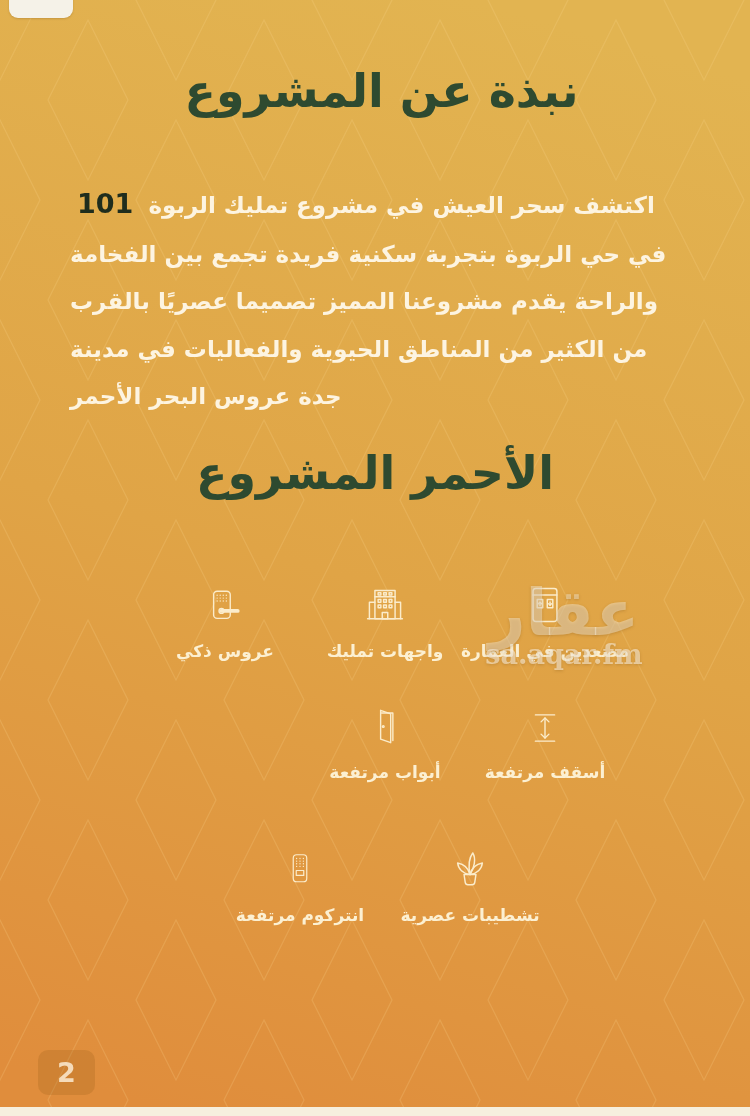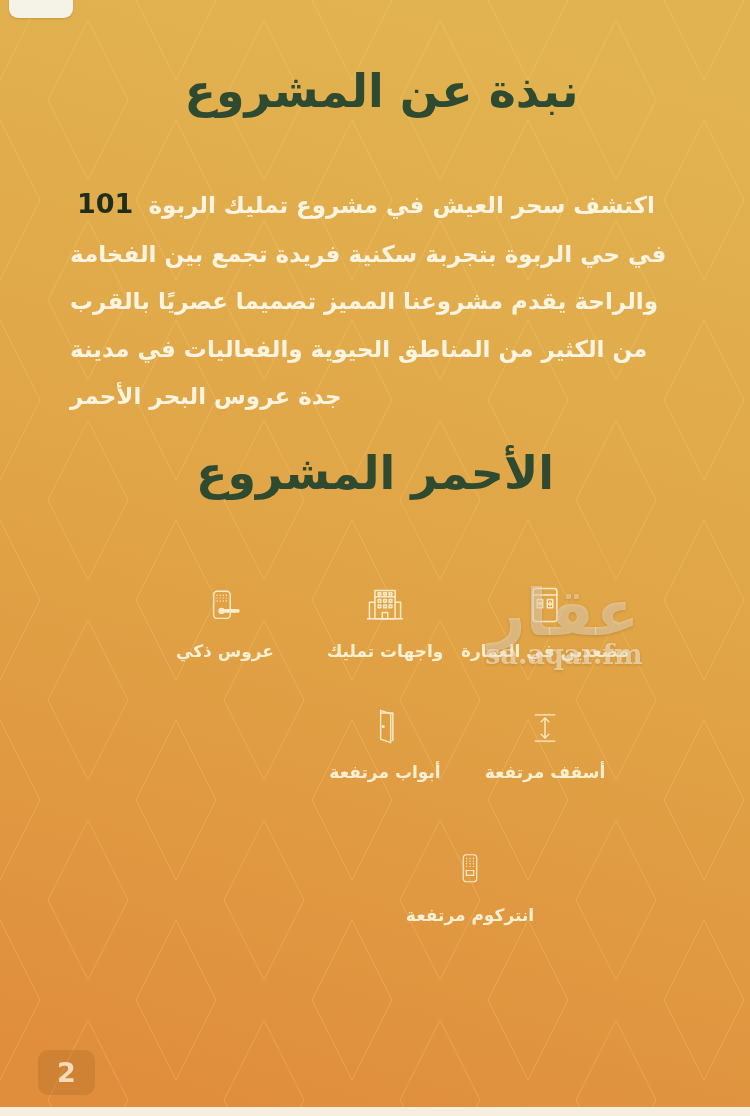--- a/index.html
+++ b/index.html
@@ -186,20 +186,31 @@
           <polygon points="19,5.5 30.5,9.5 30.5,42.5 19,38.5"></polygon>
           <circle cx="22" cy="24" r="1"></circle>
         </svg>
       </div>
       <div class="label">أبواب مرتفعة</div>
     </div>
   </div>
 
   <div class="features-row3">
 
+    <div class="feature">
+      <div class="iconbox">
+        <svg class="ficon" viewBox="0 0 48 48" width="44" height="46">
+          <path d="M17.5 30 h13 l-1.3 8.6 a3 3 0 0 1 -3 2.6 h-4.4 a3 3 0 0 1 -3 -2.6 Z"></path>
+          <path d="M24 30 C22 22.5 16.5 18.5 10.5 17.5 C11.5 24.5 17 29 24 30 Z"></path>
+          <path d="M24 30 C26 22.5 31.5 18.5 37.5 17.5 C36.5 24.5 31 29 24 30 Z"></path>
+          <path d="M24 30 C22.2 21 22.5 12.5 27 6.5 C30.8 12.5 28.8 23 24 30 Z"></path>
+        </svg>
+      </div>
+      <div class="label">تشطيبات عصرية</div>
+    </div>
 
     <div class="feature">
       <div class="iconbox">
         <svg class="ficon" viewBox="0 0 48 48" width="36" height="46">
           <rect x="15" y="5" width="18" height="36" rx="4.5"></rect>
           <circle class="dot" cx="19.5" cy="10" r="0.85"></circle>
             <circle class="dot" cx="24" cy="10" r="0.85"></circle>
             <circle class="dot" cx="28.5" cy="10" r="0.85"></circle>
           <circle class="dot" cx="19.5" cy="13.5" r="0.85"></circle>
             <circle class="dot" cx="24" cy="13.5" r="0.85"></circle>

